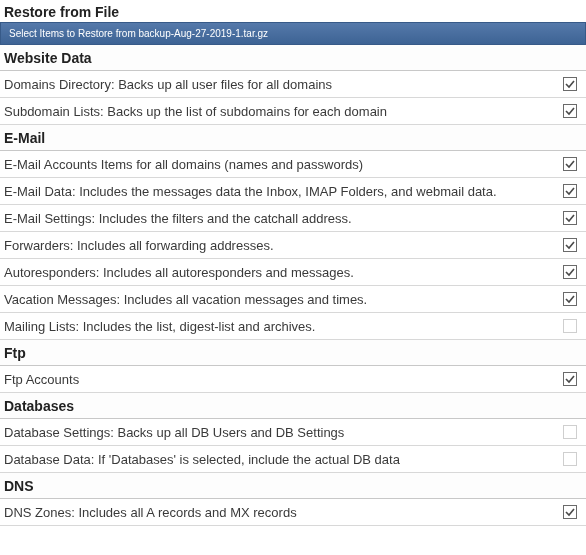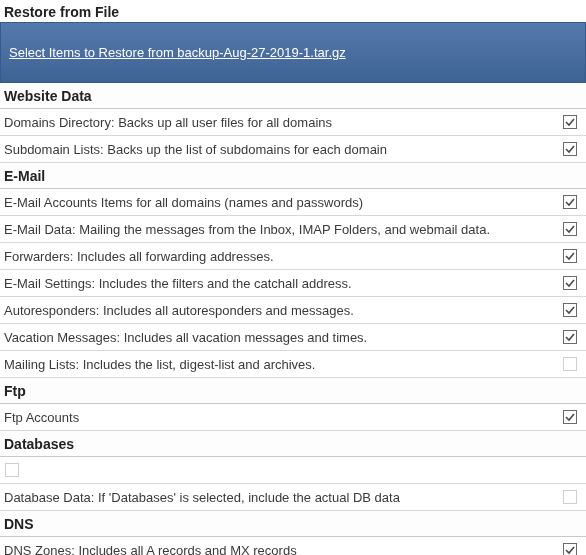--- a/index.html
+++ b/index.html
@@ -18,24 +18,23 @@
     font-weight: bold;
     font-size: 14px;
     padding: 4px 4px 2px 4px;
     color: #222;
     border-radius: 11px;
   }
   .blue-bar {
     background: #446a9e;
     background: linear-gradient(to bottom, #5579aa 0%, #3d6394 100%);
     color: #fff;
-    font-size: 13px;
-    padding: 22px 8px;
+    font-size: 10px;
+    padding: 5px 8px;
     border: 1px solid #375a88;
-    text-decoration: underline;
   }
   .section-header {
     font-weight: bold;
     font-size: 14px;
     color: #222;
     padding: 5px 4px 4px 4px;
     border-bottom: 1px solid #c8c8c8;
     background: #fdfdfd;
   }
   .row {
@@ -93,39 +92,39 @@
       <div class="row">
         <div class="label">E-Mail Accounts Items for all domains (names and passwords)</div>
         <div class="cb" role="checkbox" aria-checked="true">
           <svg width="14" height="14" viewBox="0 0 14 14">
             <rect x="0.5" y="0.5" width="13" height="13" fill="#fff" stroke="#6a6a6a"></rect>
             <path d="M3 7 L6 10 L11 4" stroke="#4a4a4a" stroke-width="1.6" fill="none"></path>
           </svg>
         </div>
       </div>
       <div class="row">
-        <div class="label">E-Mail Data: Mailing the messages from the Inbox, IMAP Folders, and webmail data.</div>
+        <div class="label">E-Mail Data: Includes the messages data the Inbox, IMAP Folders, and webmail data.</div>
+        <div class="cb" role="checkbox" aria-checked="true">
+          <svg width="14" height="14" viewBox="0 0 14 14">
+            <rect x="0.5" y="0.5" width="13" height="13" fill="#fff" stroke="#6a6a6a"></rect>
+            <path d="M3 7 L6 10 L11 4" stroke="#4a4a4a" stroke-width="1.6" fill="none"></path>
+          </svg>
+        </div>
+      </div>
+      <div class="row">
+        <div class="label">E-Mail Settings: Includes the filters and the catchall address.</div>
         <div class="cb" role="checkbox" aria-checked="true">
           <svg width="14" height="14" viewBox="0 0 14 14">
             <rect x="0.5" y="0.5" width="13" height="13" fill="#fff" stroke="#6a6a6a"></rect>
             <path d="M3 7 L6 10 L11 4" stroke="#4a4a4a" stroke-width="1.6" fill="none"></path>
           </svg>
         </div>
       </div>
       <div class="row">
         <div class="label">Forwarders: Includes all forwarding addresses.</div>
-        <div class="cb" role="checkbox" aria-checked="true">
-          <svg width="14" height="14" viewBox="0 0 14 14">
-            <rect x="0.5" y="0.5" width="13" height="13" fill="#fff" stroke="#6a6a6a"></rect>
-            <path d="M3 7 L6 10 L11 4" stroke="#4a4a4a" stroke-width="1.6" fill="none"></path>
-          </svg>
-        </div>
-      </div>
-      <div class="row">
-        <div class="label">E-Mail Settings: Includes the filters and the catchall address.</div>
         <div class="cb" role="checkbox" aria-checked="true">
           <svg width="14" height="14" viewBox="0 0 14 14">
             <rect x="0.5" y="0.5" width="13" height="13" fill="#fff" stroke="#6a6a6a"></rect>
             <path d="M3 7 L6 10 L11 4" stroke="#4a4a4a" stroke-width="1.6" fill="none"></path>
           </svg>
         </div>
       </div>
       <div class="row">
         <div class="label">Autoresponders: Includes all autoresponders and messages.</div>
         <div class="cb" role="checkbox" aria-checked="true">
@@ -157,20 +156,21 @@
         <div class="label">Ftp Accounts</div>
         <div class="cb" role="checkbox" aria-checked="true">
           <svg width="14" height="14" viewBox="0 0 14 14">
             <rect x="0.5" y="0.5" width="13" height="13" fill="#fff" stroke="#6a6a6a"></rect>
             <path d="M3 7 L6 10 L11 4" stroke="#4a4a4a" stroke-width="1.6" fill="none"></path>
           </svg>
         </div>
       </div>
       <div class="section-header">Databases</div>
       <div class="row">
+        <div class="label">Database Settings: Backs up all DB Users and DB Settings</div>
         <div class="cb" role="checkbox" aria-checked="false">
           <svg width="14" height="14" viewBox="0 0 14 14">
             <rect x="0.5" y="0.5" width="13" height="13" fill="#fff" stroke="#cfcfcf"></rect>
           </svg>
         </div>
       </div>
       <div class="row">
         <div class="label">Database Data: If 'Databases' is selected, include the actual DB data</div>
         <div class="cb" role="checkbox" aria-checked="false">
           <svg width="14" height="14" viewBox="0 0 14 14">

